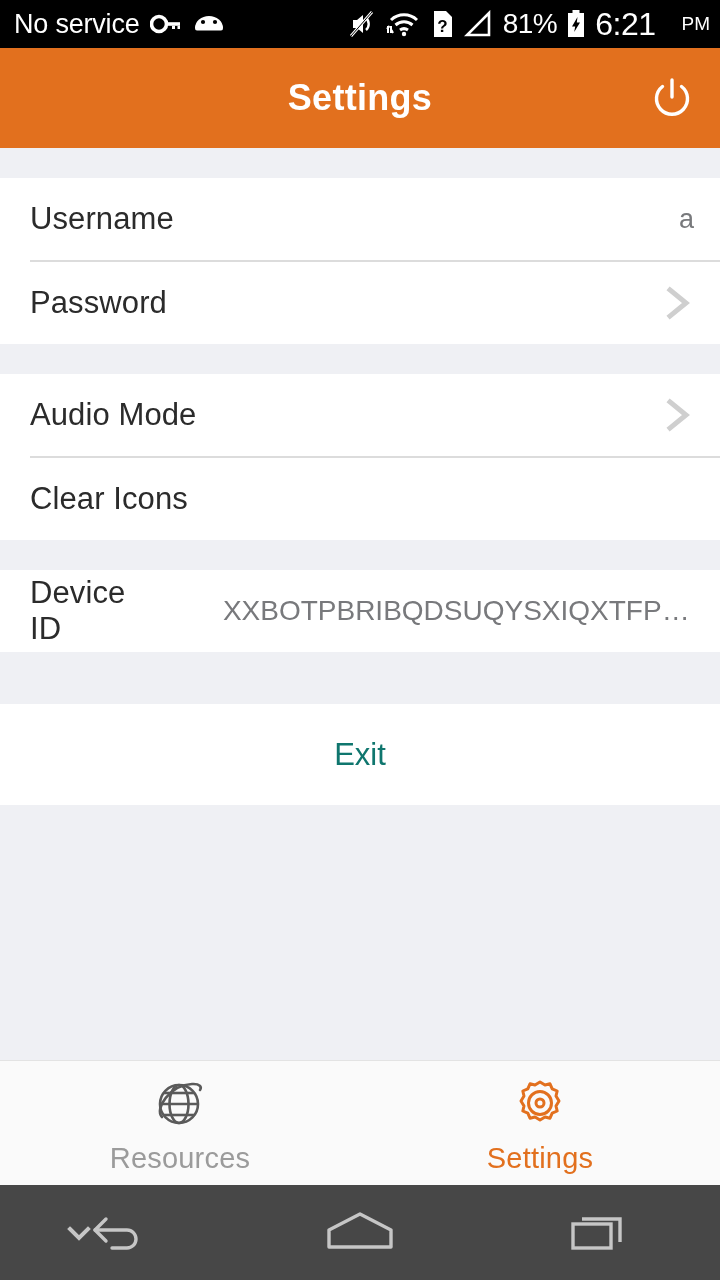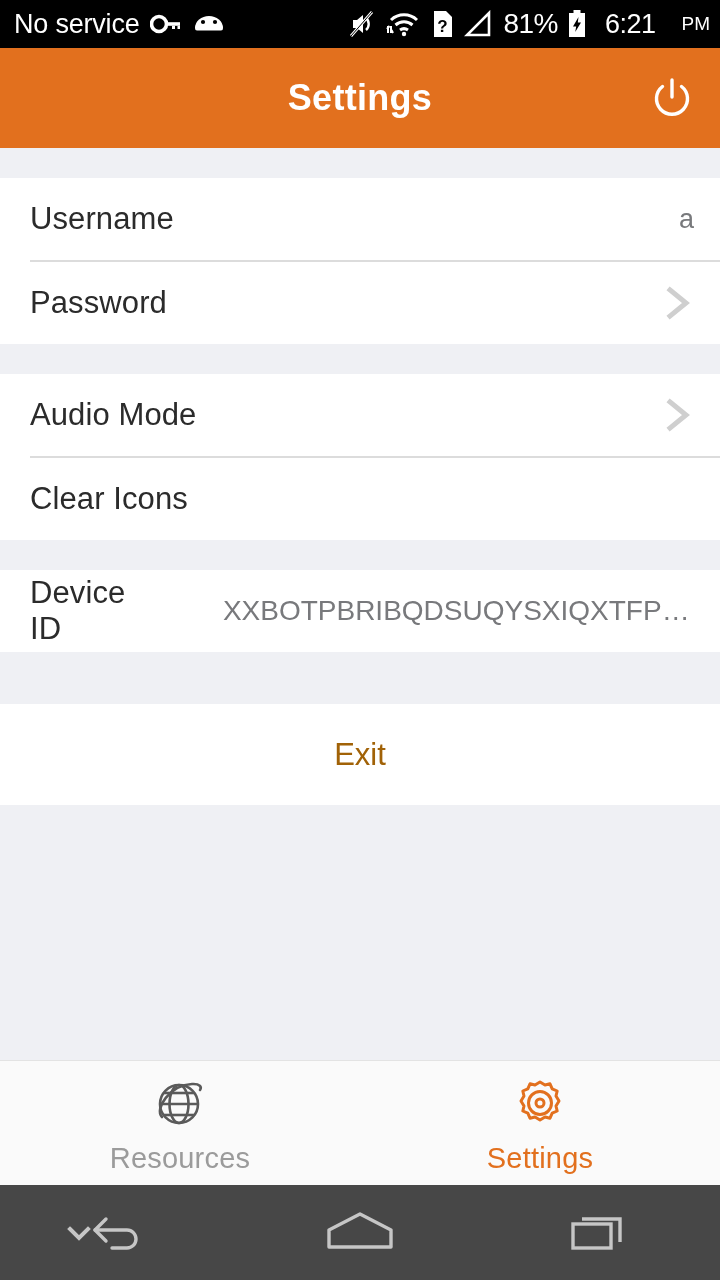--- a/index.html
+++ b/index.html
@@ -16,21 +16,21 @@
     height:48px; background:#000000; color:#ffffff;
     display:flex; align-items:center; padding:0 10px 0 14px;
     flex:0 0 48px;
     gap:20px;
   }
   .sb-carrier { font-size:27px; letter-spacing:-.2px; white-space:nowrap; }
   .sb-left { display:flex; align-items:center; gap:10px; }
   .sb-spacer { flex:1 1 auto; }
   .sb-right { display:flex; align-items:center; gap:9px; }
   .sb-pct { font-size:28px; letter-spacing:-.5px; }
-  .sb-time { font-size:27px; letter-spacing:-.5px; margin-left:9px; }
+  .sb-time { font-size:32px; letter-spacing:-.5px; margin-left:0; }
   .sb-ampm { font-size:19px; letter-spacing:0; margin-left:17px; }
   .sb-ico { display:inline-flex; align-items:center; }
 
   
   .appbar {
     flex:0 0 100px; background:#e2701e; position:relative;
     display:flex; align-items:center; justify-content:center;
   }
   .appbar-title {
     color:#ffffff; font-size:36px; font-weight:bold; letter-spacing:.3px;
@@ -63,21 +63,21 @@
     margin-left:62px; font-size:28px; color:#78797c;
     overflow:hidden; white-space:nowrap; text-overflow:ellipsis; flex:1 1 auto;
   }
   .divider { height:2px; background:#dcdcdc; margin-left:30px; }
   .chev { margin-left:auto; display:flex; align-items:center; }
 
   .exitrow {
     height:101px; background:#ffffff;
     display:flex; align-items:center; justify-content:center; cursor:pointer;
   }
-  .exit-label { font-size:31px; color:#a16207; }
+  .exit-label { font-size:31px; color:#0f766e; }
 
   
   .tabbar {
     flex:0 0 125px; background:#fafafa; display:flex;
     border-top:1px solid #e3e3e3;
   }
   .tab {
     flex:1 1 33.33%; display:flex; flex-direction:column;
     align-items:center; justify-content:center; gap:8px; cursor:pointer;
   }

